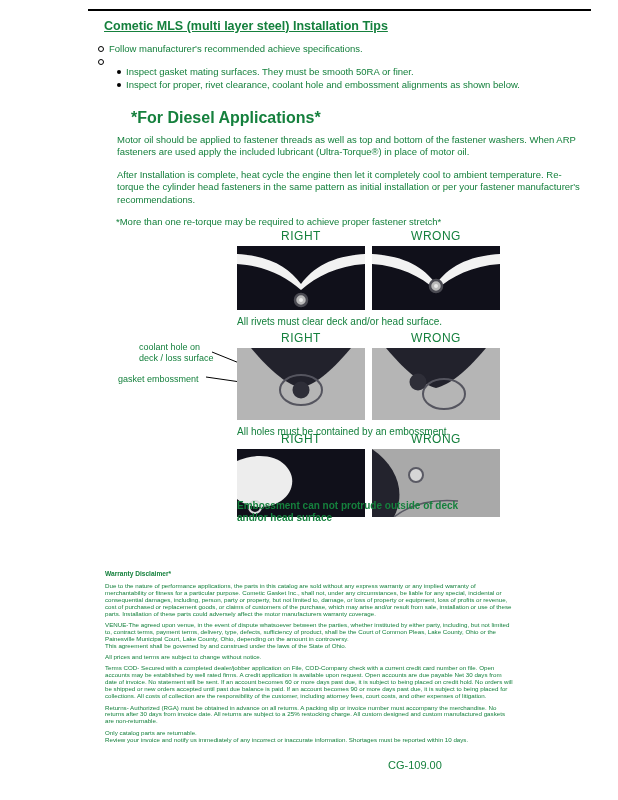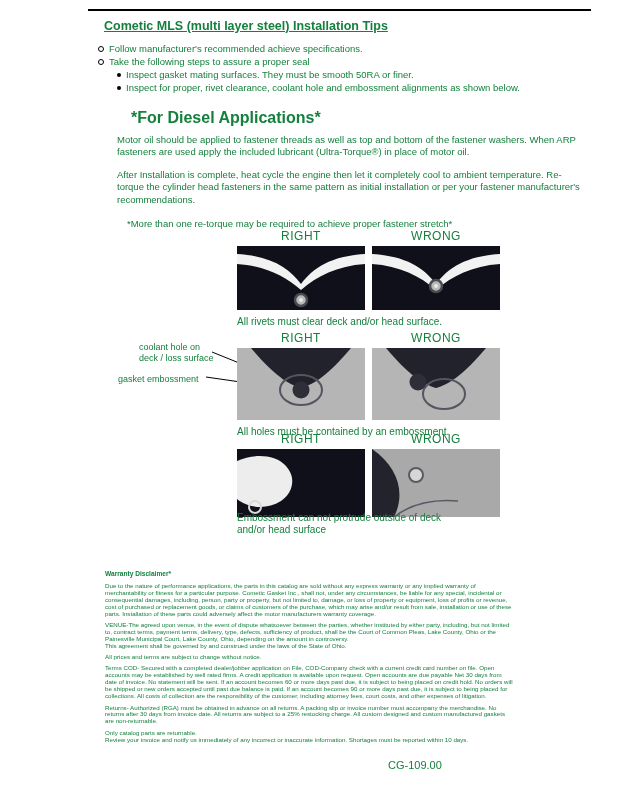--- a/index.html
+++ b/index.html
@@ -31,32 +31,32 @@
   ul.tips { list-style: none; margin: 0; padding: 0; }
   ul.tips.sub { margin-left: 19px; }
   .tip { display: flex; align-items: flex-start; font-size: 9.5px; line-height: 13px; }
   .bullet { flex: 0 0 auto; width: 4px; height: 4px; border-radius: 50%; margin: 4px 5px 0 0; }
   .bullet.hollow { border: 1px solid #000; }
   .bullet.filled { background: #000; margin-top: 4.5px; }
 
   .diesel { position: absolute; left: 115px; top: 112px; width: 470px; font-size: 9.5px; line-height: 12.5px; }
   .diesel h2 { font-size: 16px; margin: 0 0 9px 16px; }
   .diesel p { margin: 0 0 10px 2px; }
-  .diesel .note { margin: 12px; }
+  .diesel .note { margin: 1px; }
 
   .dg-header { position: absolute; width: 128px; text-align: center; font-size: 12px; letter-spacing: 0.5px; }
   .dg-img { position: absolute; width: 128px; }
   .dg-img svg { display: block; }
   .dg-caption { position: absolute; font-size: 10px; line-height: 11.5px; }
   .dg-label { position: absolute; font-size: 9px; line-height: 10.5px; }
   .col-a { left: 237px; }
   .col-b { left: 372px; }
   .hdr-r1 { top: 229px; } .img-r1 { top: 246px; } .cap-r1 { top: 316px; }
   .hdr-r2 { top: 331px; } .img-r2 { top: 348px; } .cap-r2 { top: 426px; }
-  .hdr-r3 { top: 432px; } .img-r3 { top: 449px; } .cap-r3 { top: 512px; width: 232px; }
+  .hdr-r3 { top: 432px; } .img-r3 { top: 449px; } .cap-r3 { top: 500px; width: 232px; font-weight: bold; }
   .callout-1 { left: 139px; top: 342px; width: 80px; }
   .callout-2 { left: 118px; top: 374px; width: 95px; }
   .callout-lines { position: absolute; left: 204px; top: 344px; pointer-events: none; }
 
   .warranty { position: absolute; left: 105px; top: 571px; width: 408px; font-size: 6.2px; line-height: 6.9px; }
   .warranty h3 { font-size: 6.6px; margin: 0 0 5px 0; }
   .warranty p { margin: 0 0 4.5px 0; white-space: pre-line; }
 
   .footer-code { position: absolute; left: 388px; top: 759px; font-size: 11px; }
 </style>
@@ -73,21 +73,20 @@
     <ul class="tips main">
 
         <li class="tip">
           <span class="bullet hollow"></span>
           <span class="tip-text">Follow manufacturer's recommended achieve specifications.</span>
         </li>
 
 
         <li class="tip">
           <span class="bullet hollow"></span>
-          <span class="tip-text">Take the following steps to assure a proper seal</span>
         </li>
       </ul>
     <ul class="tips sub">
 
         <li class="tip">
           <span class="bullet filled"></span>
           <span class="tip-text">Inspect gasket mating surfaces.  They must be smooth 50RA or finer.</span>
         </li>
 
         <li class="tip">

